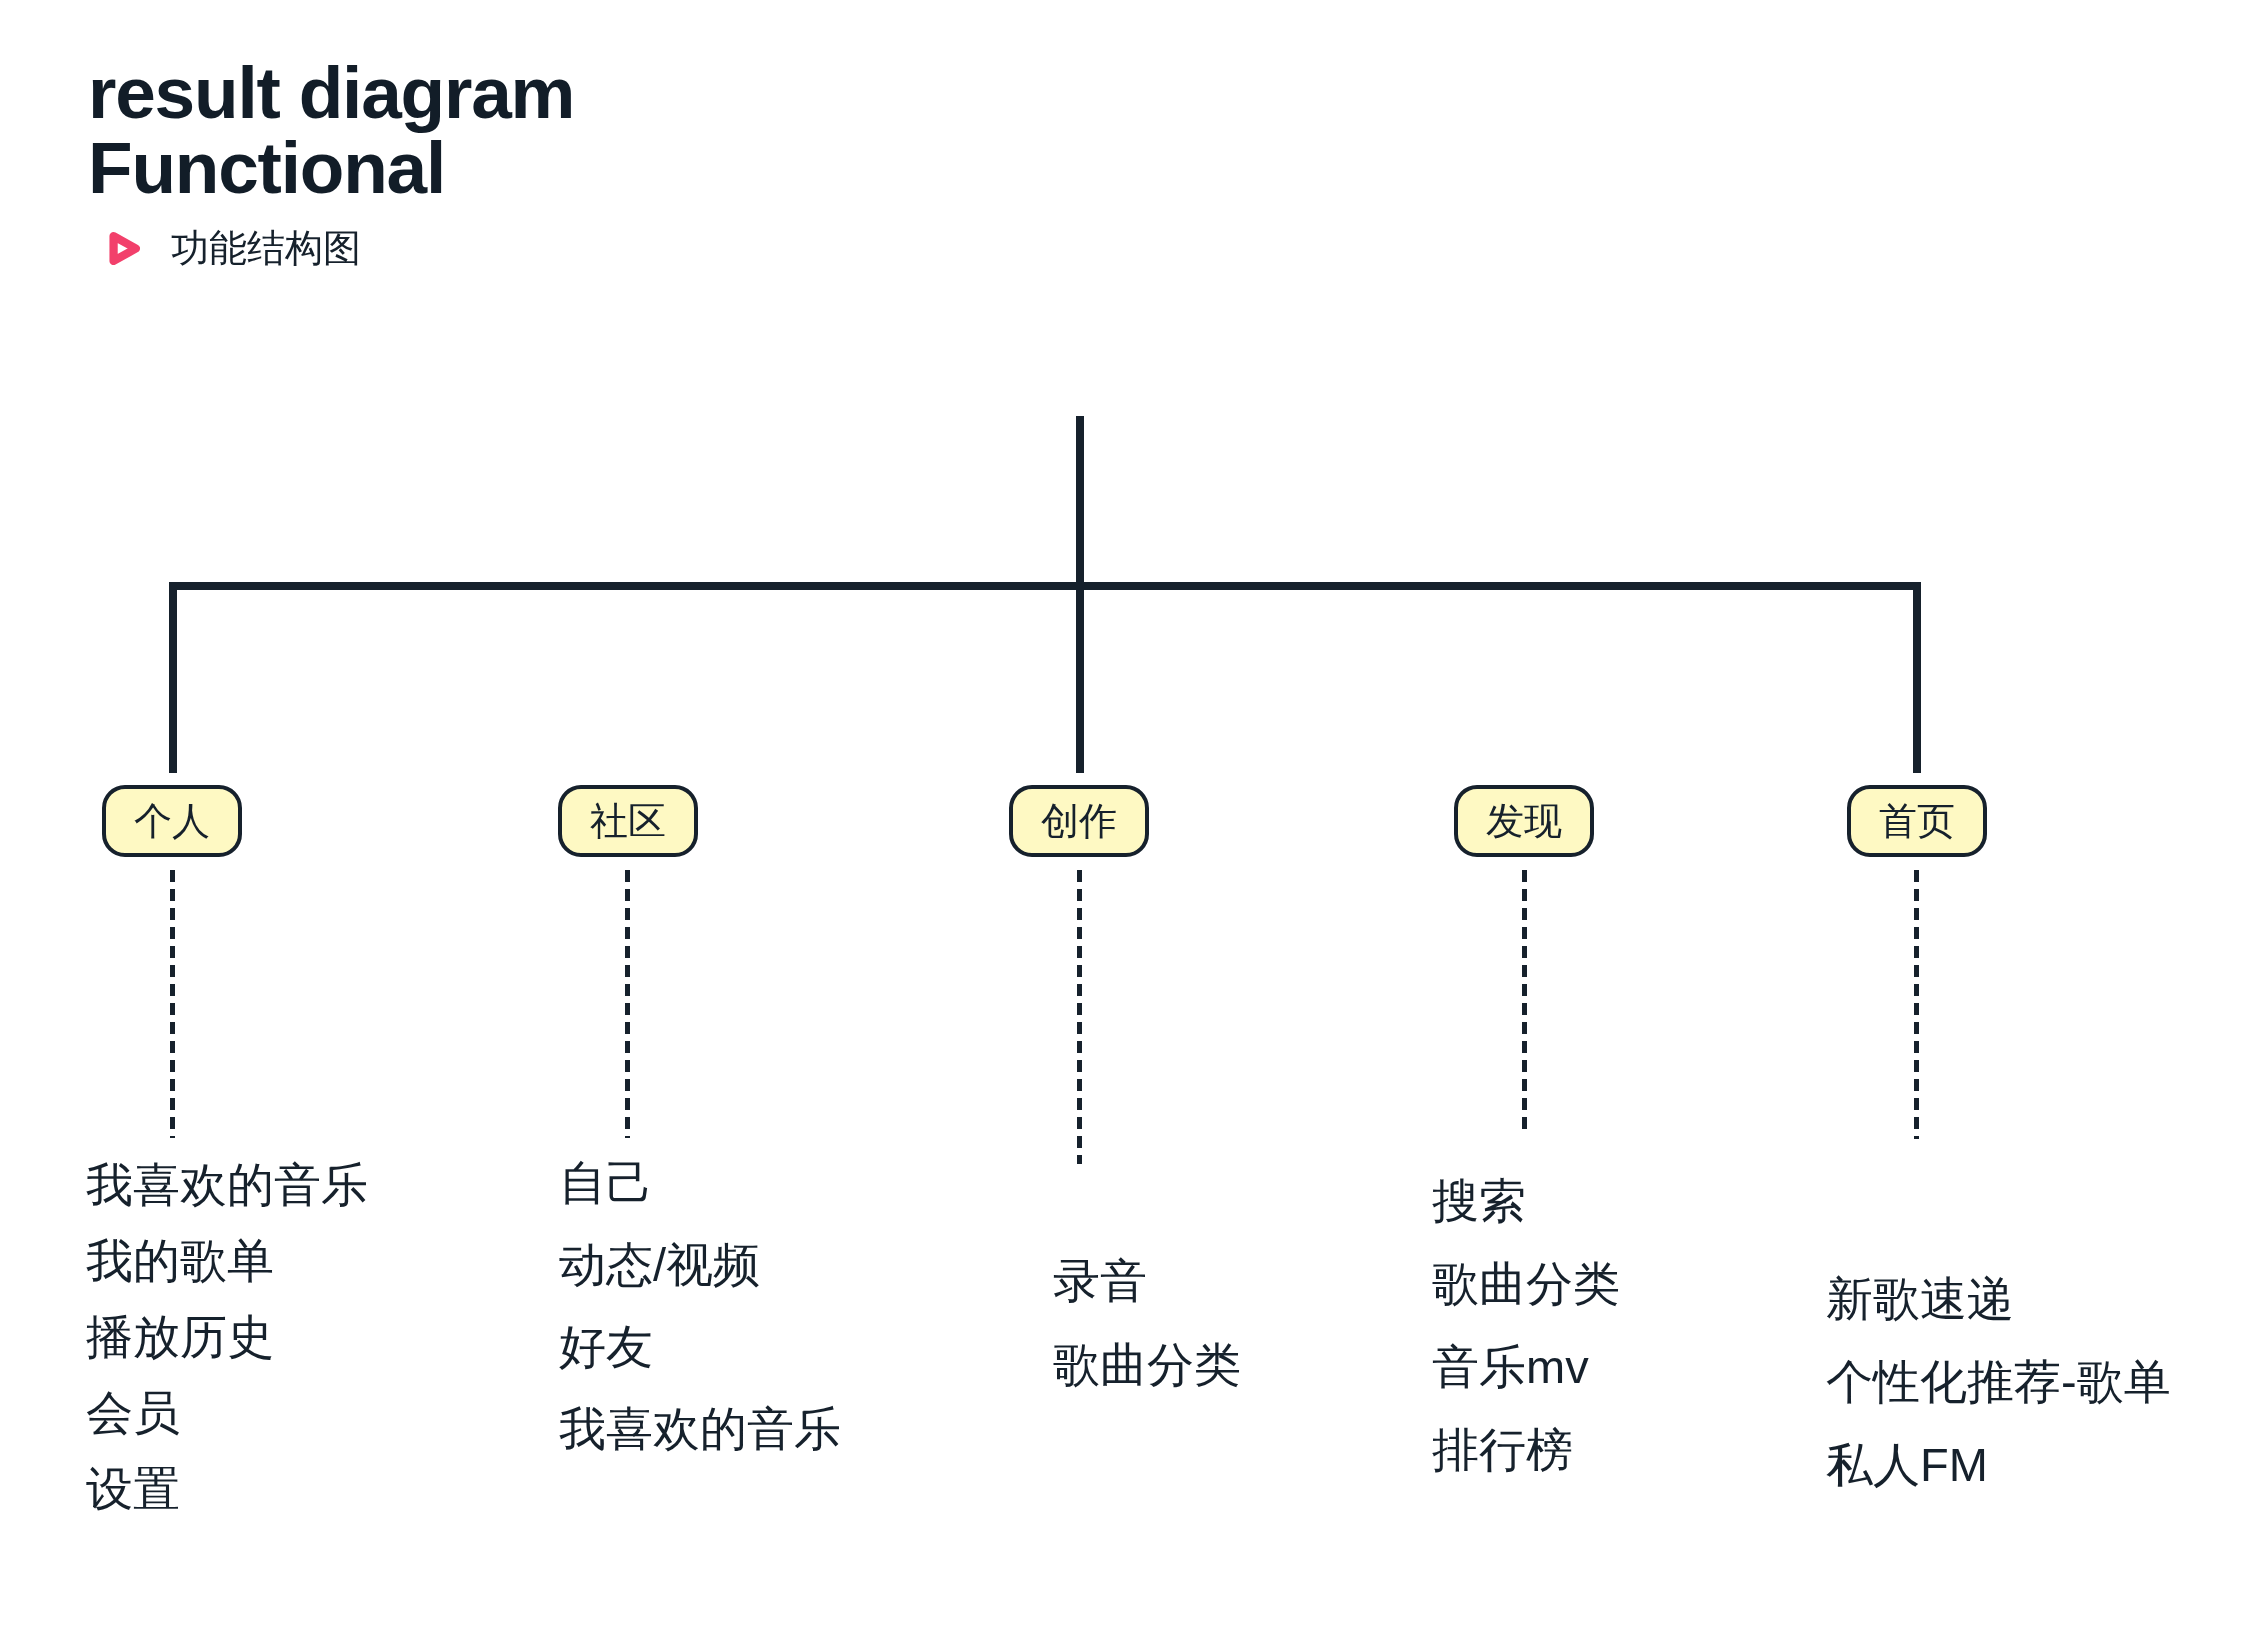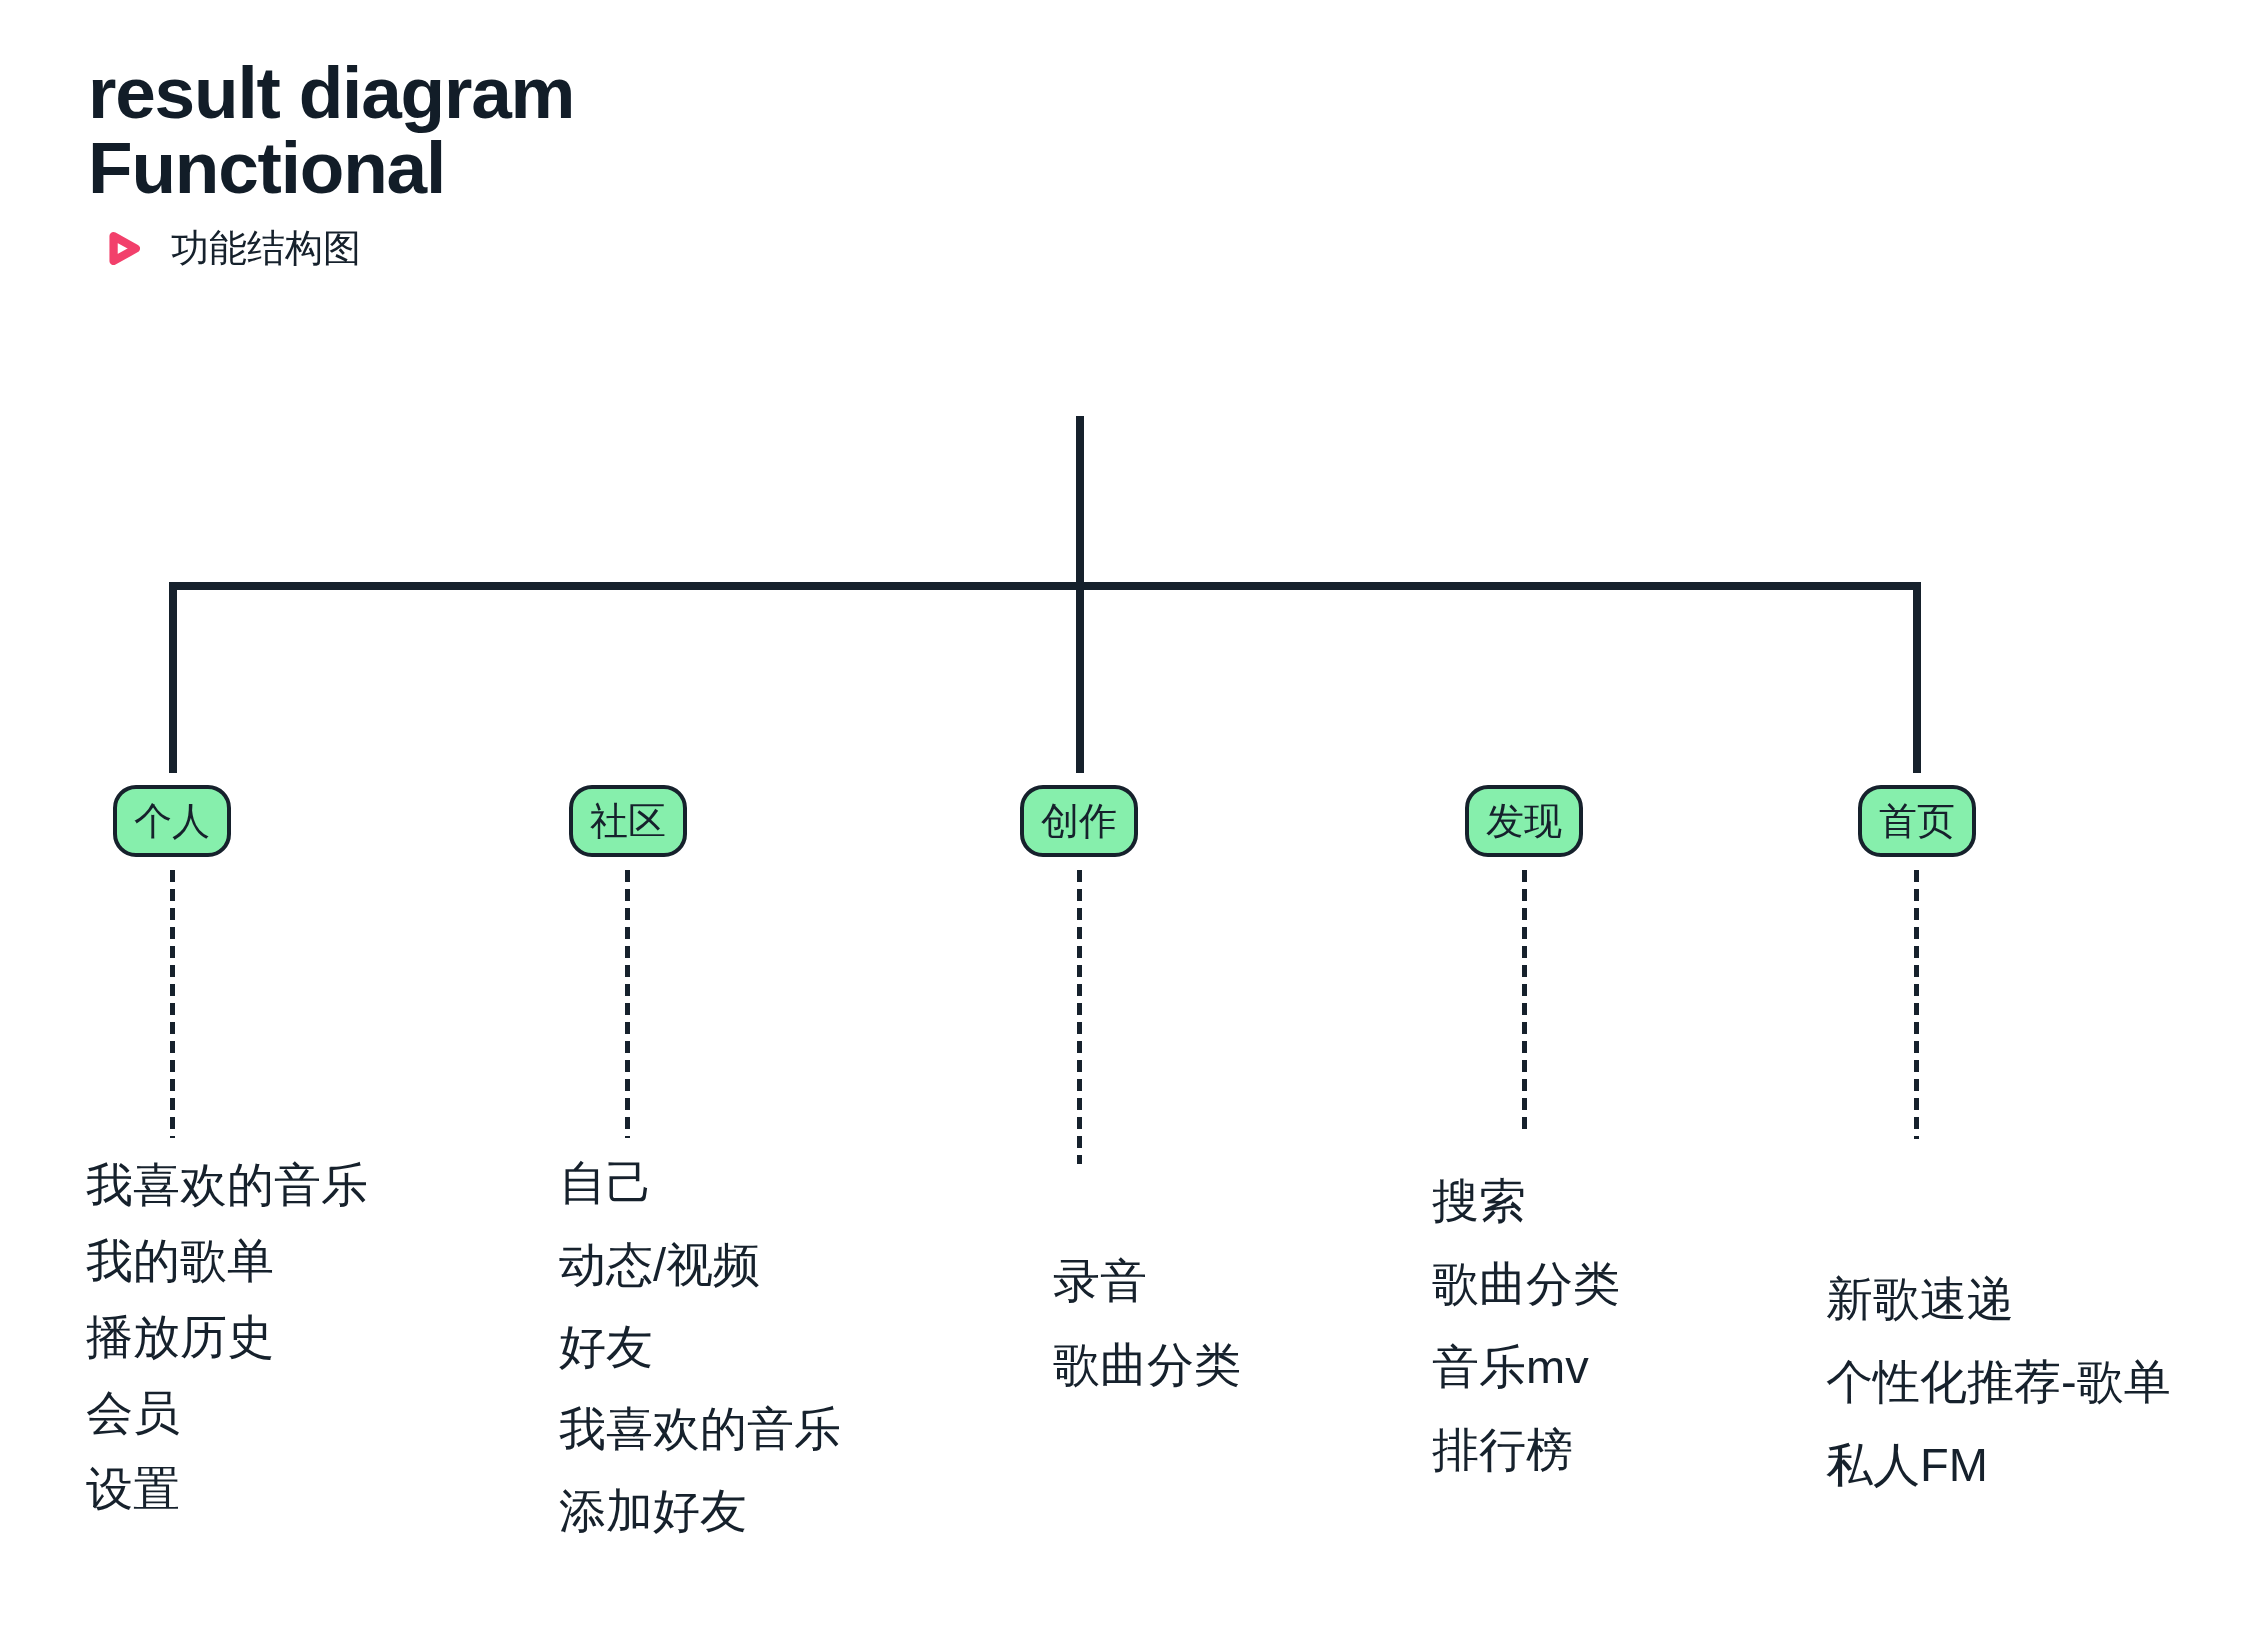--- a/index.html
+++ b/index.html
@@ -30,25 +30,25 @@
     white-space:nowrap;
   }
   
   .line{position:absolute;background:#16212C;}
   .trunk{left:1076px;top:416px;width:7.5px;height:170px;}
   .hbar {left:169px;top:582px;width:1752px;height:7.5px;}
   .drop {top:585px;width:7.5px;height:188px;}
   .d0{left:169px;} .d2{left:1076px;} .d4{left:1913px;}
   
   .node{
-    position:absolute;top:785px;height:72px;width:118px;
+    position:absolute;top:785px;height:72px;width:140px;
     box-sizing:border-box;border:4.2px solid #16212C;border-radius:23px;
     display:flex;align-items:center;justify-content:center;
     font-size:38px;font-weight:500;color:#16212C;
-    transform:translateX(-50%);background:#86efac;
+    transform:translateX(-50%);background:#fef9c3;
     white-space:nowrap;
   }
   .n0{left:172px;} .n1{left:628px;} .n2{left:1079px;} .n3{left:1524px;} .n4{left:1917px;}
   
   .dash{
     position:absolute;top:870px;width:5px;
     background:repeating-linear-gradient(to bottom,#16212C 0 11.6px,transparent 11.6px 19px);
   }
   .s0{left:170px;height:268px;}
   .s1{left:625px;height:268px;}
@@ -107,21 +107,20 @@
     <div>播放历史</div>
     <div>会员</div>
     <div>设置</div>
   </div>
 
   <div class="list l1">
     <div>自己</div>
     <div>动态/视频</div>
     <div>好友</div>
     <div>我喜欢的音乐</div>
-    <div>添加好友</div>
   </div>
 
   <div class="list l2">
     <div>录音</div>
     <div>歌曲分类</div>
   </div>
 
   <div class="list l3">
     <div>搜索</div>
     <div>歌曲分类</div>

